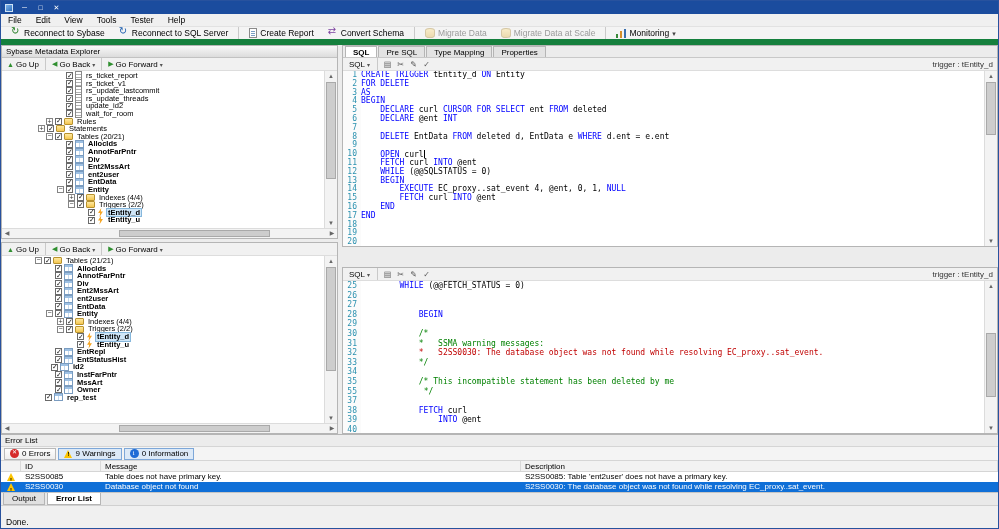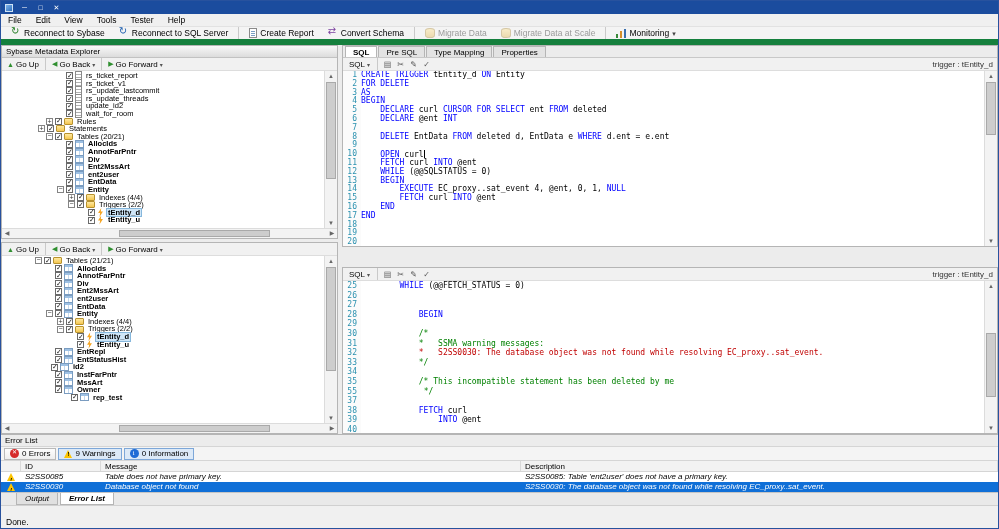--- a/index.html
+++ b/index.html
@@ -132,27 +132,27 @@
   .fi{display:inline-block;position:relative;}
   .fi-error{width:9px;height:9px;border-radius:50%;background:#d62a2a;}
   .fi-error::after{content:"✕";position:absolute;left:2px;top:-1px;font-size:6px;color:#fff;}
   .fi-warning{width:0;height:0;border-left:4.5px solid transparent;border-right:4.5px solid transparent;border-bottom:8px solid #fcc400;}
   .fi-warning::after{content:"!";position:absolute;left:-1px;top:1.5px;font-size:6px;font-weight:bold;color:#000;}
   .fi-info{width:9px;height:9px;border-radius:50%;background:#1e6bd6;}
   .fi-info::after{content:"i";position:absolute;left:3.2px;top:-0.5px;font-size:6.5px;color:#fff;font-family:"Liberation Serif",serif;}
   .ep-grid{flex:1;display:flex;flex-direction:column;background:#fff;position:relative;overflow:hidden;}
   .ep-header{display:grid;grid-template-columns:20px 80px 420px 1fr;height:11px;background:#f2f2f2;border-bottom:1px solid #d5d5d5;flex:0 0 auto;}
   .ep-hcell{font-size:8px;padding:0 4px;border-right:1px solid #d9d9d9;line-height:11px;overflow:hidden;}
-  .grid-row{display:grid;grid-template-columns:20px 80px 420px 1fr;height:10px;align-items:center;background:#fff;font-style:italic;}
+  .grid-row{display:grid;grid-template-columns:20px 80px 420px 1fr;height:10px;align-items:center;background:#fff;}
   .grid-row.selected{background:#0f6fd7;color:#fff;}
   .ep-cell{font-size:8px;padding:0 4px;overflow:hidden;white-space:nowrap;line-height:10px;}
   .ep-icell{display:flex;justify-content:center;align-items:center;}
 
   
-  .bottomtabs{height:13px;background:#e9e9e9;border-top:1px solid #c5c5c5;display:flex;align-items:center;padding-left:15px;flex:0 0 auto;font-style:italic;}
+  .bottomtabs{height:13px;background:#e9e9e9;border-top:1px solid #c5c5c5;display:flex;align-items:center;padding-left:2px;flex:0 0 auto;}
   .btab{padding:0 8px;height:12px;line-height:11px;font-size:8px;border:1px solid #b5b5b5;border-top:none;background:#e0e0e0;margin-right:2px;}
   .btab.active{background:#fff;font-weight:bold;}
   .statusbar{height:13px;background:#f0f0f0;border-top:1px solid #d0d0d0;font-size:8.5px;padding:11px 5px;flex:0 0 auto;}
 </style>
 </head>
 <body>
 
 <div class="app">
 
   <div class="titlebar">
@@ -490,21 +490,21 @@
                 <span class="cb checked"></span>
                 <span class="ticon icon-table"></span>
                 <span class="tlabel bold">MssArt</span>
               </div>
               <div class="tree-row" style="padding-left: 44px;">
                 <span class="exp-spacer"></span>
                 <span class="cb checked"></span>
                 <span class="ticon icon-table"></span>
                 <span class="tlabel bold">Owner</span>
               </div>
-              <div class="tree-row" style="padding-left: 60px;">
+              <div class="tree-row" style="padding-left: 34px;">
                 <span class="exp-spacer"></span>
                 <span class="cb checked"></span>
                 <span class="ticon icon-table"></span>
                 <span class="tlabel bold">rep_test</span>
               </div>
             </div>
           <div class="vscroll">
             <span class="sarrow up"></span>
             <div class="sthumb th-tall"></div>
             <span class="sarrow down"></span>

